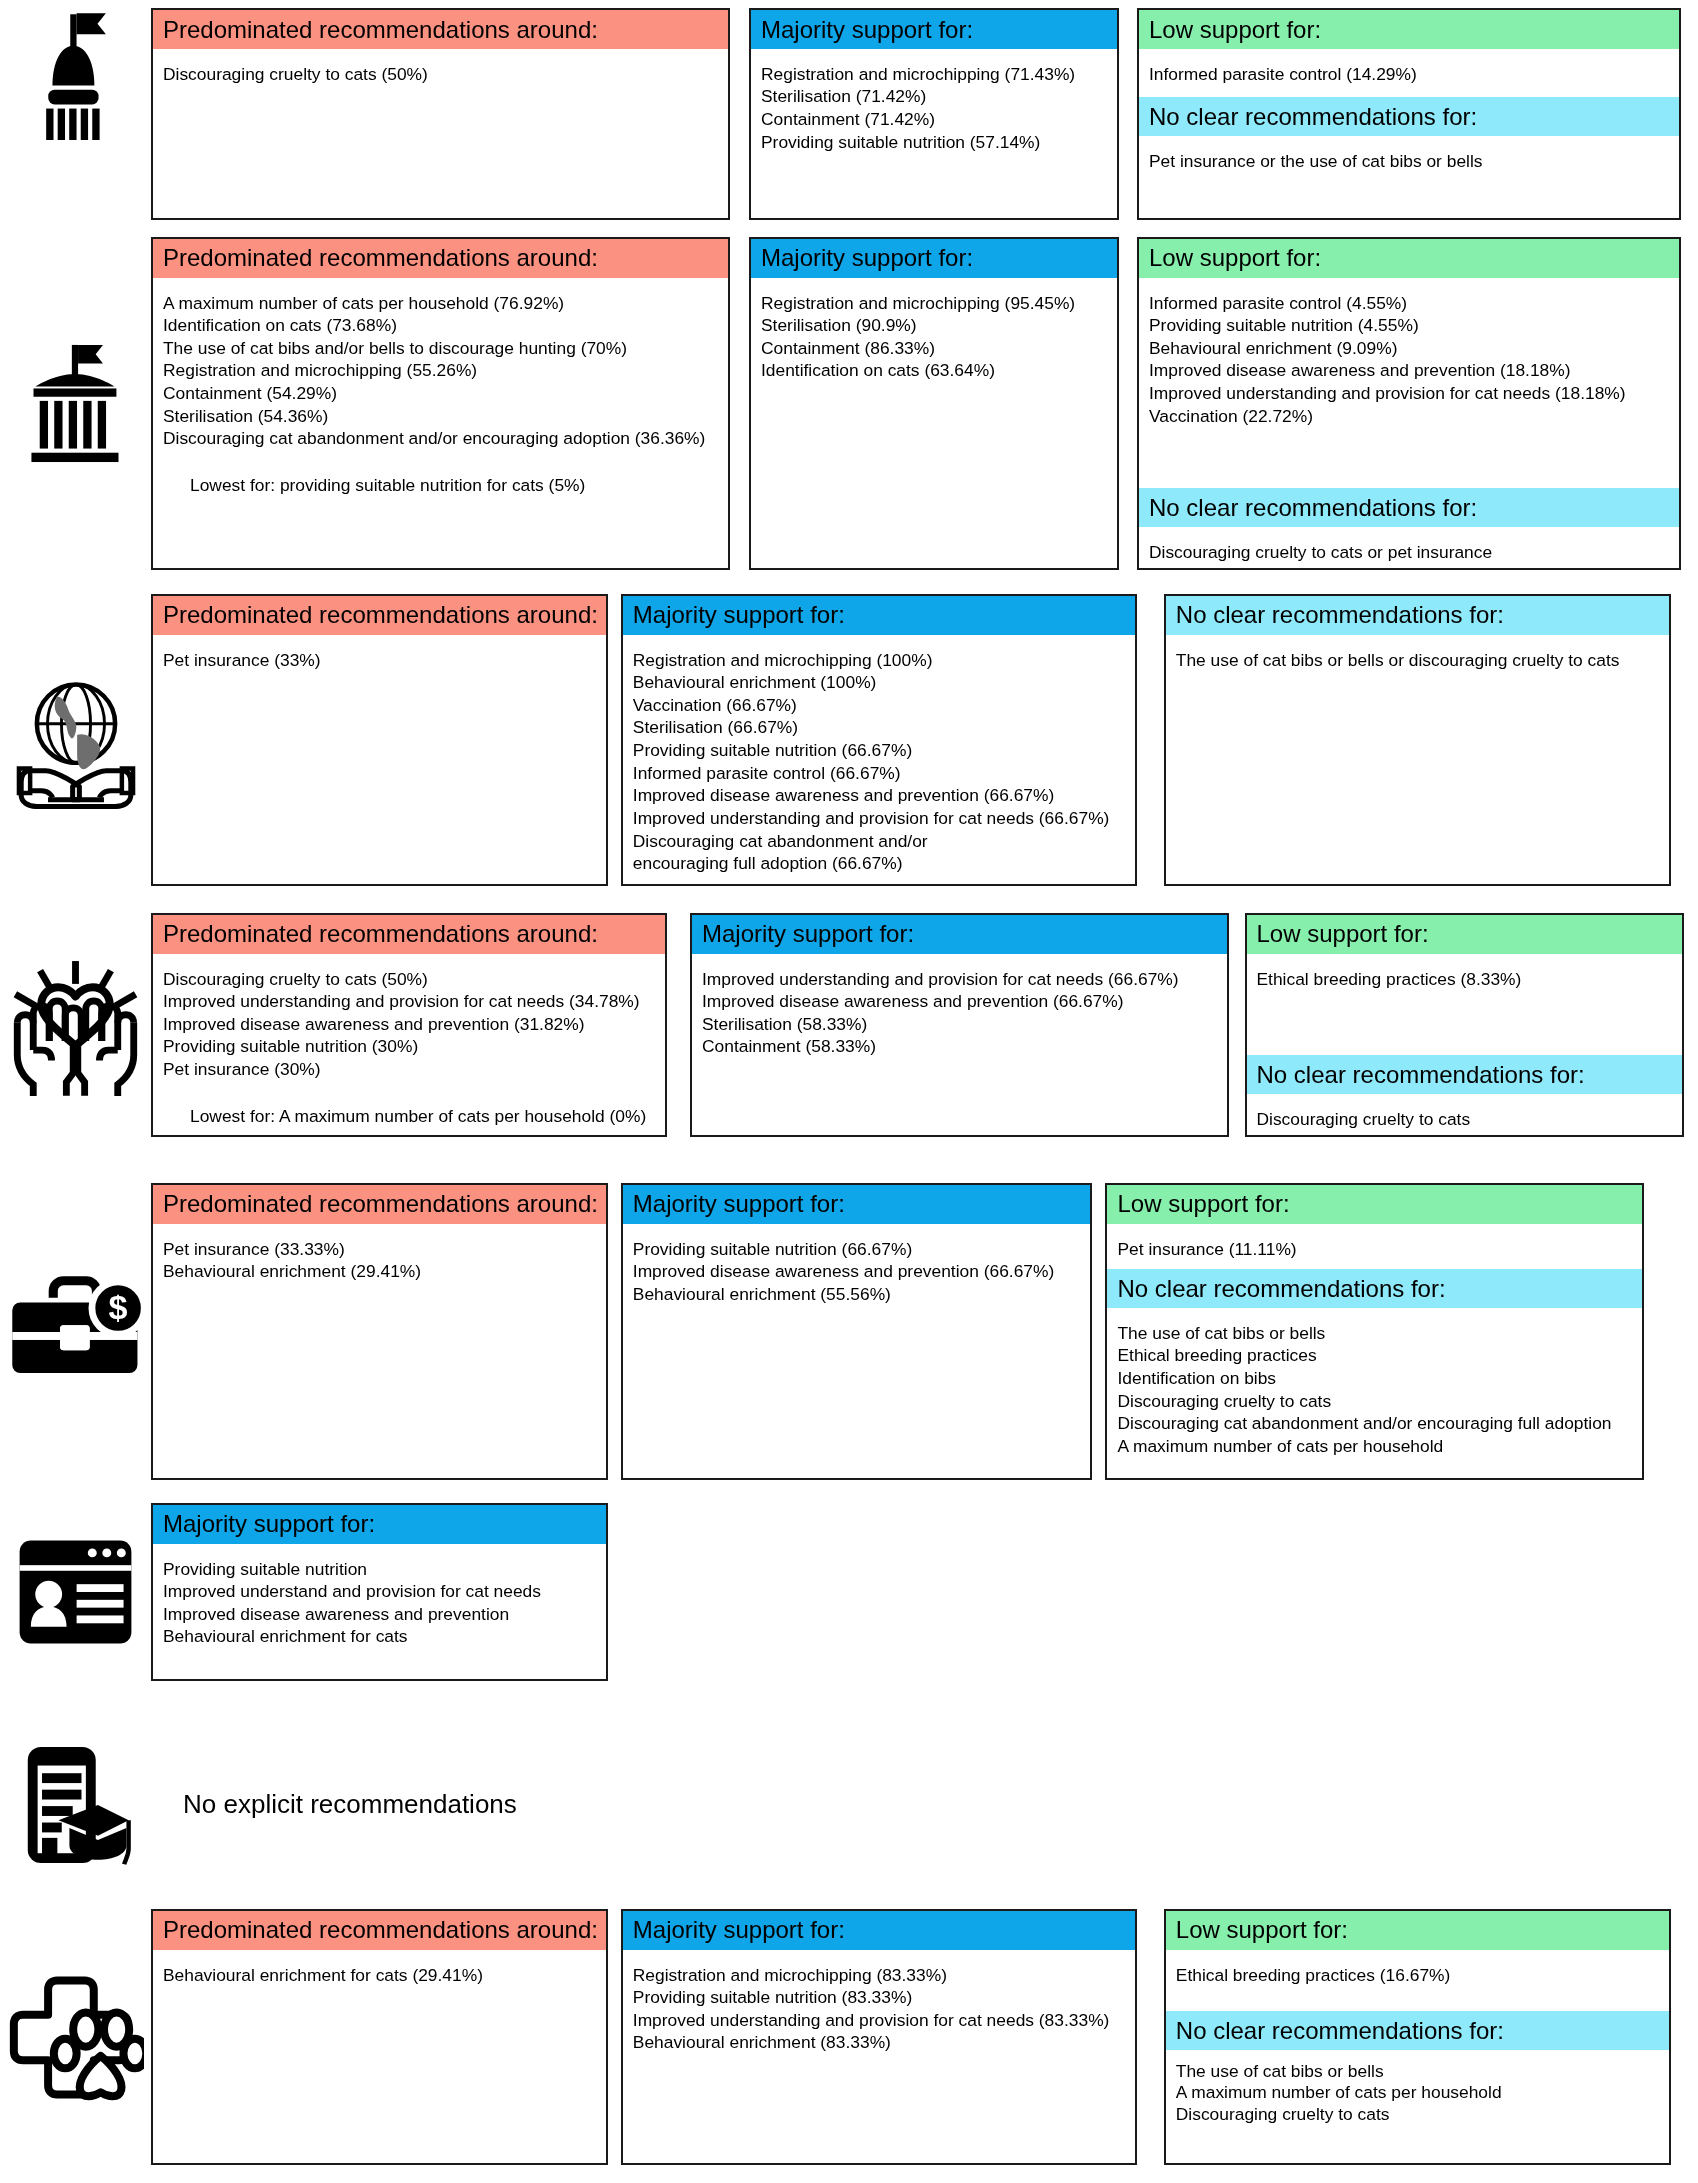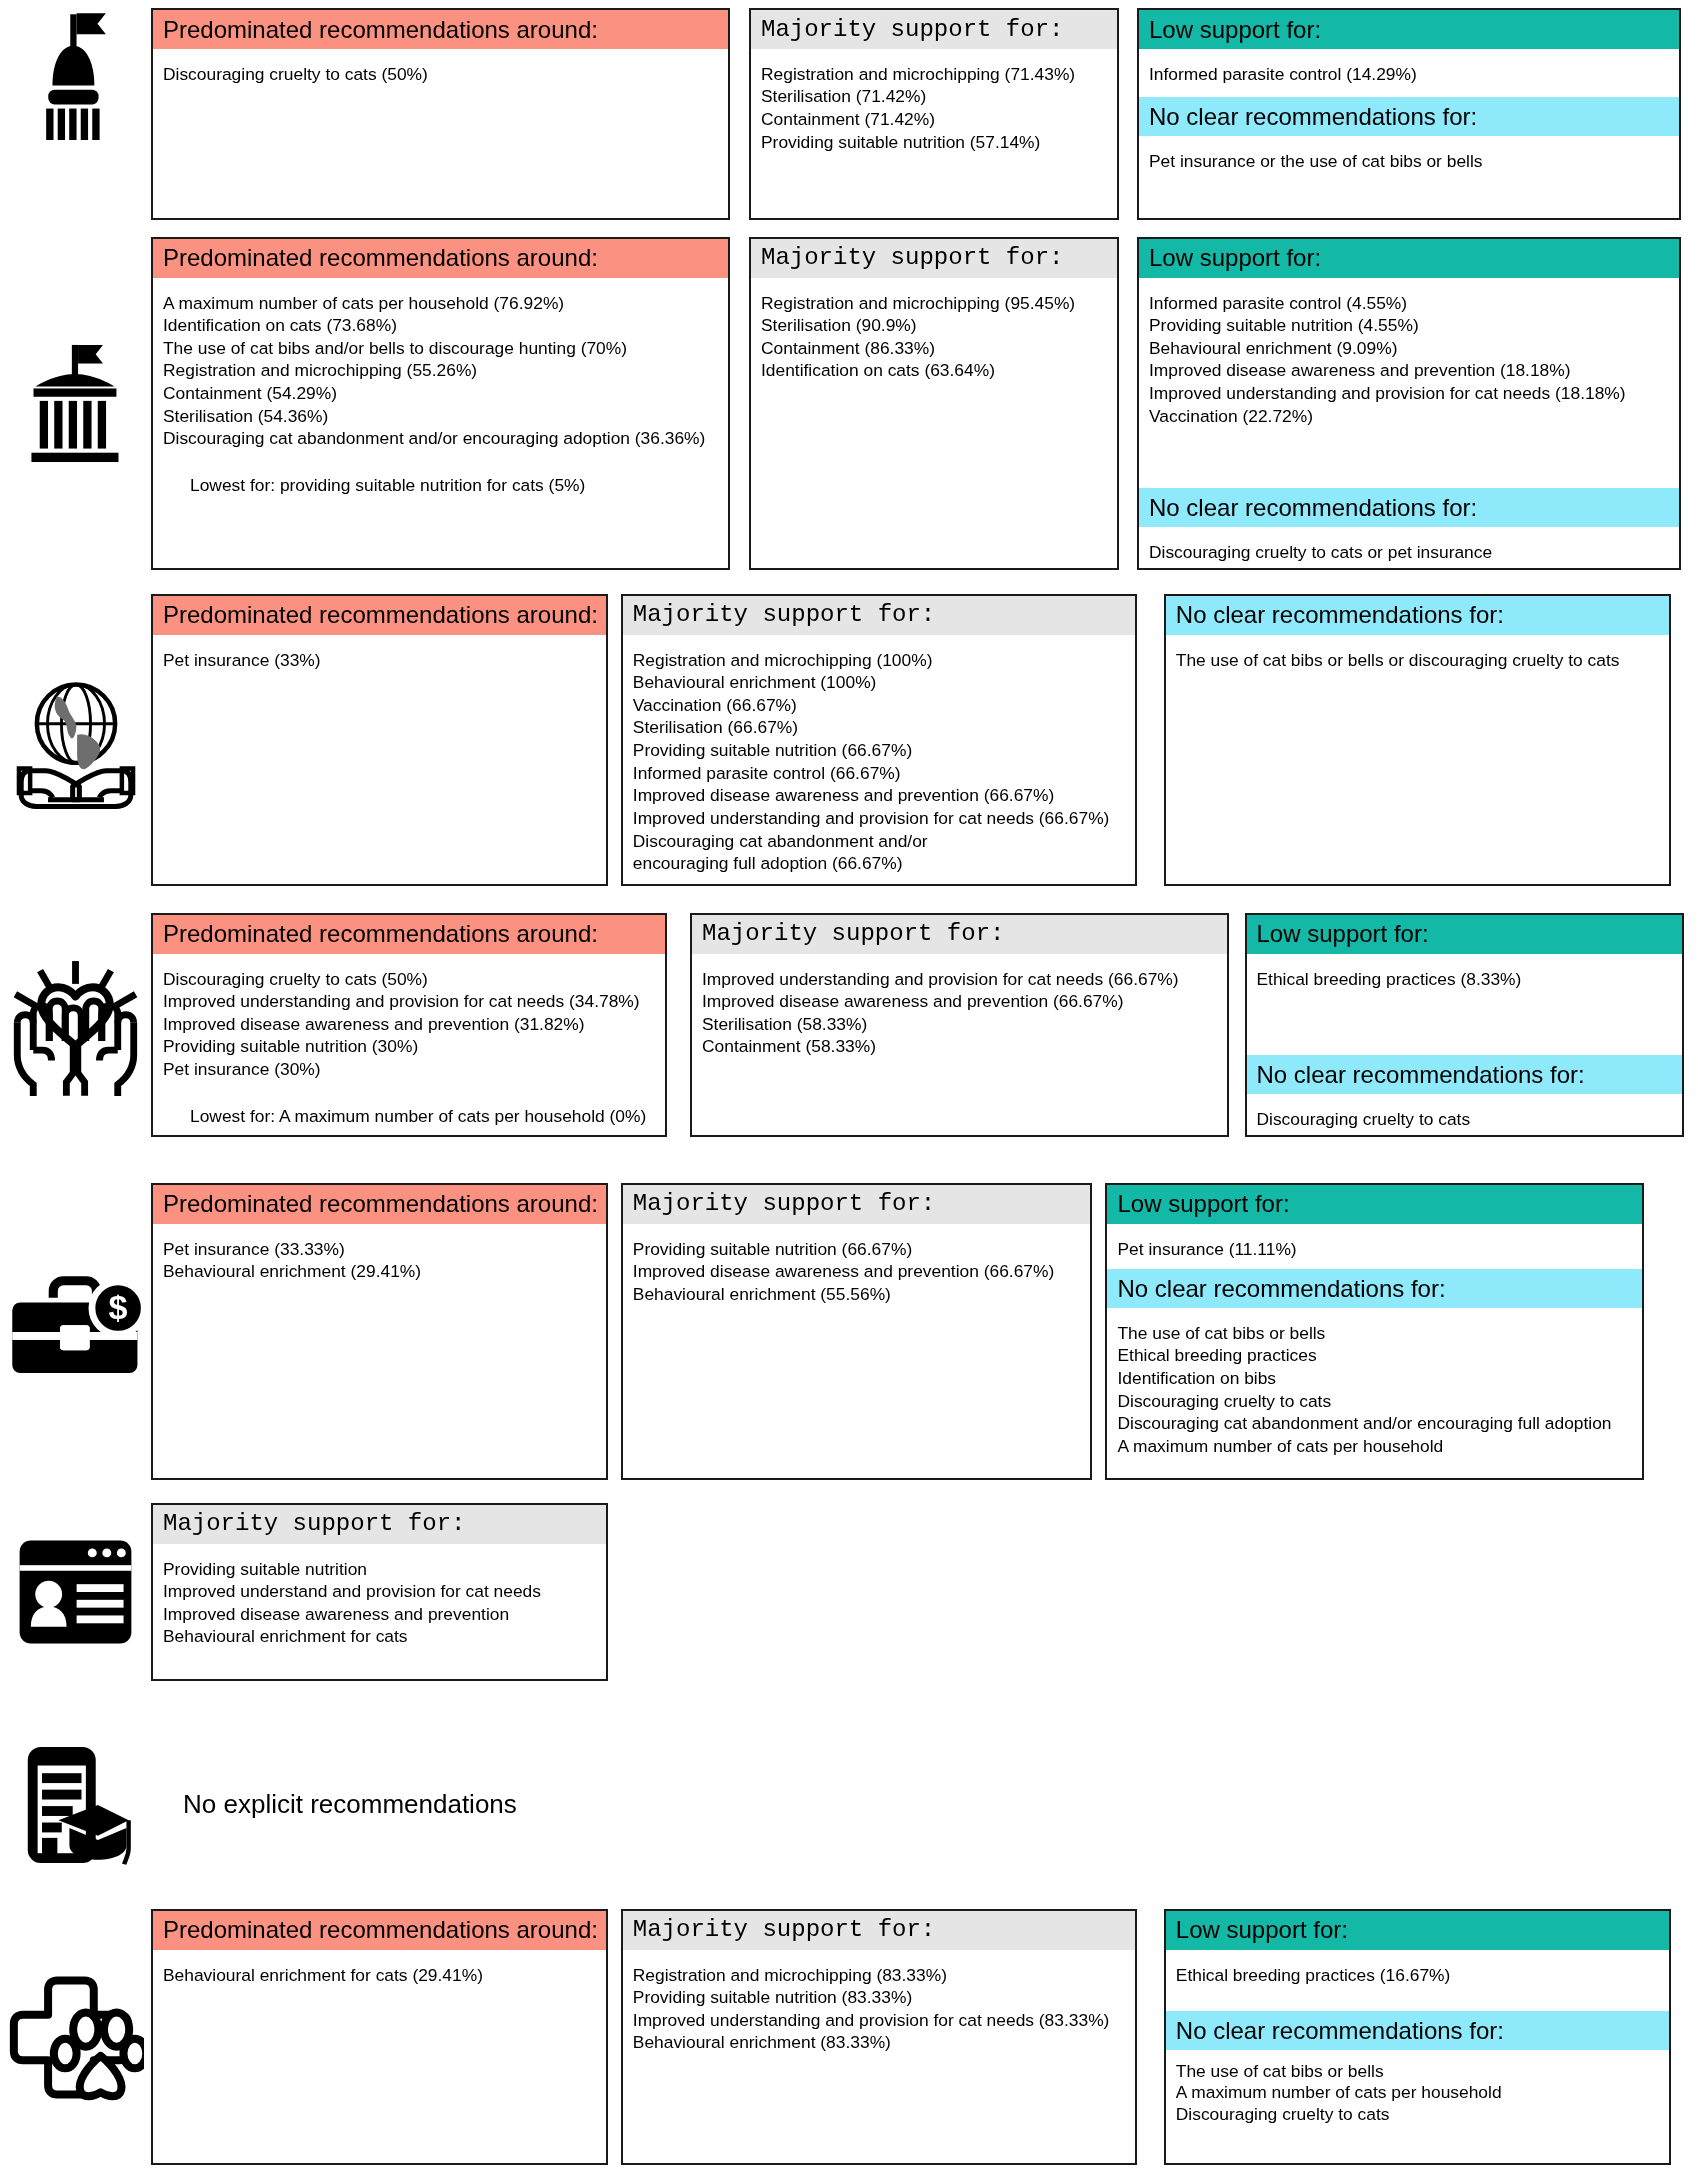--- a/index.html
+++ b/index.html
@@ -30,22 +30,22 @@
     overflow:hidden;
   }
   .band{
     box-sizing:border-box;
     padding:6.4px 10px 7.3px 10px;
     font-size:24px;
     line-height:1.05;
     white-space:nowrap;
   }
   .band-red{background:#fb9181;}
-  .band-orange{background:#e5e5e5;font-family:Liberation Mono, monospace;}
-  .band-blue{background:#14b8a6;}
+  .band-orange{background:#0ea5e9;}
+  .band-blue{background:#86efac;}
   .band-cyan{background:#8ee9fa;}
 
   .body{
     padding:13.7px 10px 4.6px 10px;
     font-size:17.4px;
     line-height:1.30;
   }
   .body .line{white-space:nowrap;}
   .indent{padding-left:27px;}
   .gap-top{margin-top:24px;}

